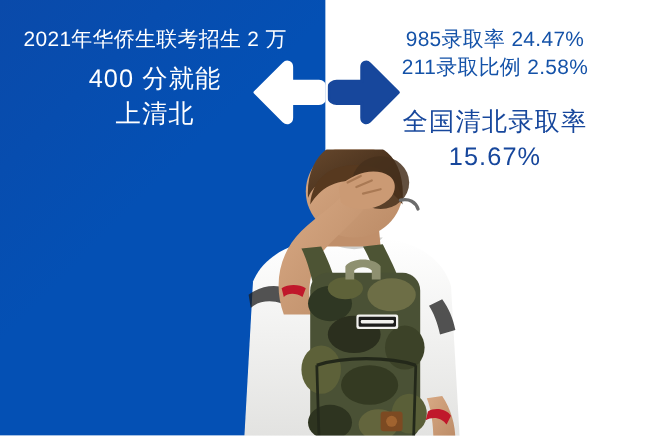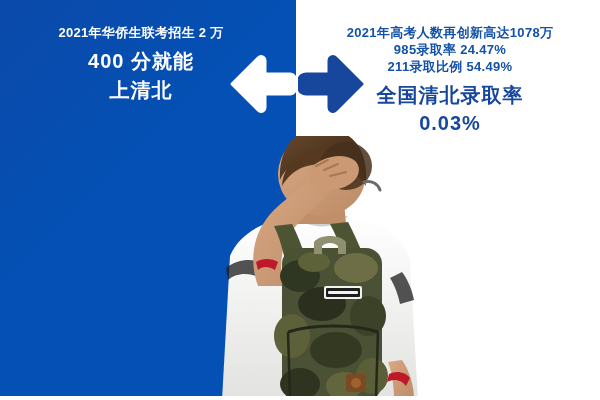--- a/index.html
+++ b/index.html
@@ -39,46 +39,45 @@
   }
 
   
   .panel-text {
     position: absolute;
     text-align: center;
     line-height: 1.32;
     white-space: nowrap;
   }
   .small-line {
-    font-size: 13px;
+    font-size: 19px;
     letter-spacing: .3px;
-    font-weight: bold;
   }
   .big-line {
-    font-weight: bold;
-    font-size: 20px;
+    font-weight: normal;
+    font-size: 23px;
     letter-spacing: 1px;
   }
 
   .left-text {
     left: 0; top: 24px;
     width: 282px;
     color: #ffffff;
   }
   .left-text .big-line { margin-top: 7px; }
   .left-text .big-line + .big-line { margin-top: 2px; }
 
   .right-text {
     left: 300px; top: 24px;
     width: 300px;
     color: #1452a8;
   }
   .right-text .big-line {
     color: #17479c;
-    margin-top: 7px;
+    margin-top: 21px;
   }
   .right-text .big-line + .big-line { margin-top: 1px; }
 
   
   .arrow {
     position: absolute;
     top: 52px;
   }
   .arrow-left  { left: 228px; }
   .arrow-right { left: 298px; }
@@ -203,21 +202,20 @@
     </svg>
   </div>
 
   <div class="panel-text left-text">
     <div class="small-line">2021年华侨生联考招生 2 万</div>
     <div class="big-line">400  分就能</div>
     <div class="big-line">上清北</div>
   </div>
 
   <div class="panel-text right-text">
-    <div class="small-line">2021年高考人数再创新高达1078万</div>
     <div class="small-line">985录取率 24.47%</div>
-    <div class="small-line">211录取比例 54.49%</div>
+    <div class="small-line">211录取比例 2.58%</div>
     <div class="big-line">全国清北录取率</div>
-    <div class="big-line">0.03%</div>
+    <div class="big-line">15.67%</div>
   </div>
 
   <div class="bottom-strip"></div>
 </div>
 
 </body></html>

